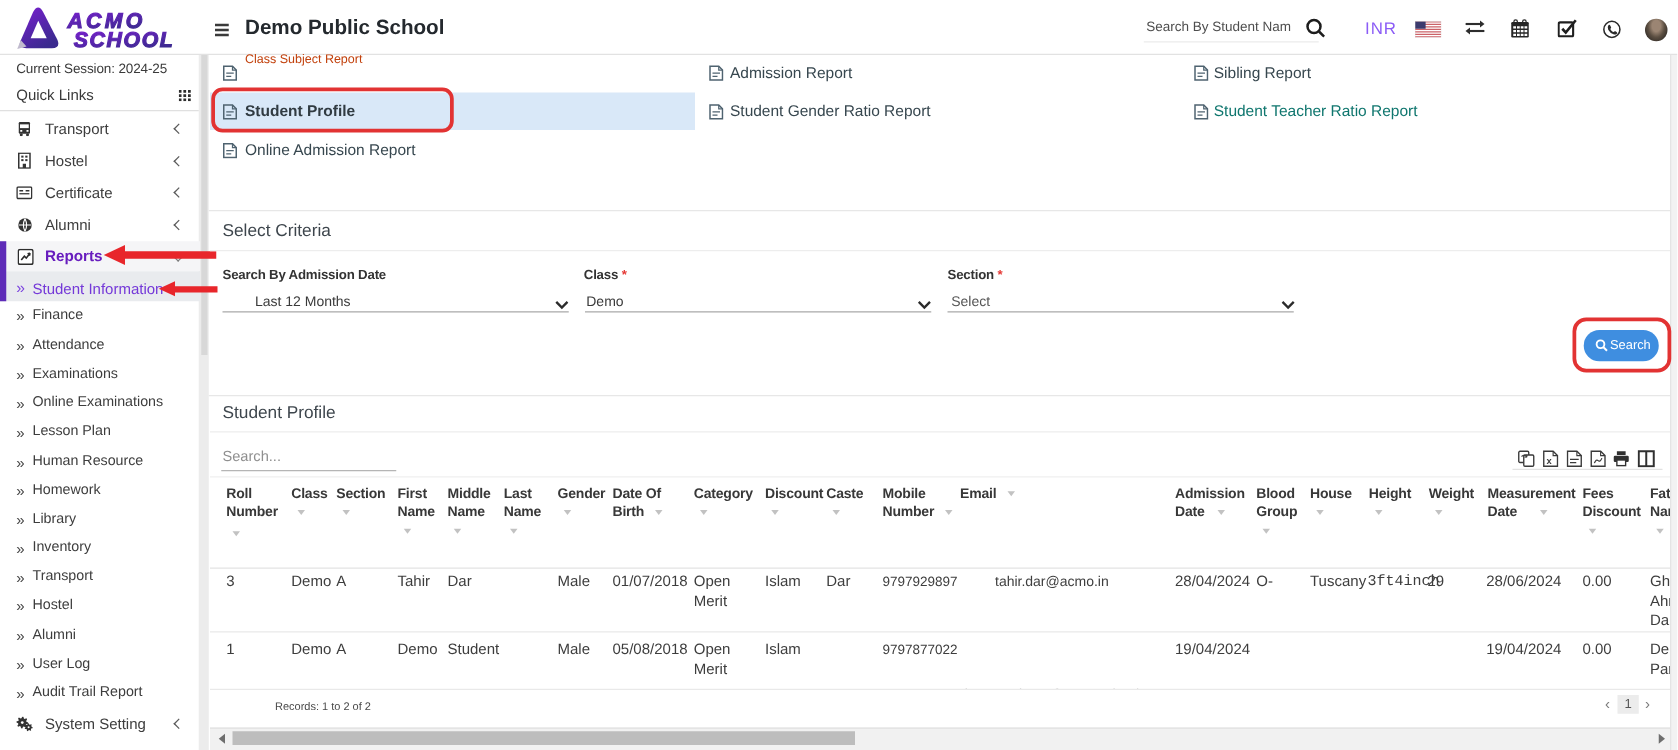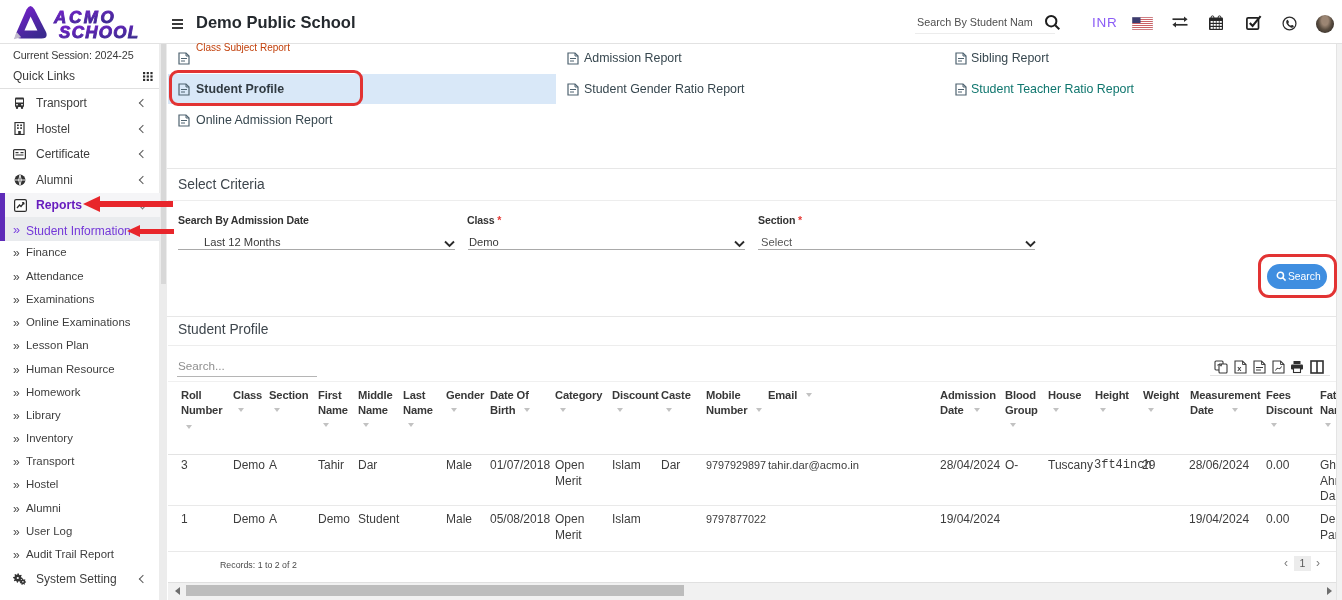--- a/index.html
+++ b/index.html
@@ -399,21 +399,21 @@
 <div class="dcell" style="left:65px;top:4.3px;">Demo</div>
 <div class="dcell" style="left:101px;top:4.3px;">A</div>
 <div class="dcell" style="left:150px;top:4.3px;">Tahir</div>
 <div class="dcell" style="left:190px;top:4.3px;">Dar</div>
 <div class="dcell" style="left:278px;top:4.3px;">Male</div>
 <div class="dcell" style="left:322px;top:4.3px;">01/07/2018</div>
 <div class="dcell" style="left:387px;top:4.3px;">Open<br>Merit</div>
 <div class="dcell" style="left:444px;top:4.3px;">Islam</div>
 <div class="dcell" style="left:493px;top:4.3px;">Dar</div>
 <div class="dcell" style="left:538px;top:4.3px;"><span style="font-size:10.8px;">9797929897</span></div>
-<div class="dcell" style="left:600px;top:4.3px;"><span style="font-size:11.2px;">tahir.dar@acmo.in</span></div>
+<div class="dcell" style="left:600px;top:4.3px;"><span style="font-size:11.2px;margin-left:28px;">tahir.dar@acmo.in</span></div>
 <div class="dcell" style="left:772px;top:4.3px;">28/04/2024</div>
 <div class="dcell" style="left:837px;top:4.3px;">O-</div>
 <div class="dcell" style="left:880px;top:4.3px;">Tuscany</div>
 <div class="dcell" style="left:926px;top:4.3px;font-family:Liberation Mono, monospace;">3ft4inch</div>
 <div class="dcell" style="left:974px;top:4.3px;">29</div>
 <div class="dcell" style="left:1021px;top:4.3px;">28/06/2024</div>
 <div class="dcell" style="left:1098px;top:4.3px;">0.00</div>
 <div class="dcell" style="left:1152px;top:4.3px;width:19px;overflow:hidden;">Ghulam<br>Ahmad<br>Dar</div>
 <div class="dcell" style="left:13px;top:58.3px;">1</div>
 <div class="dcell" style="left:65px;top:58.3px;">Demo</div>

